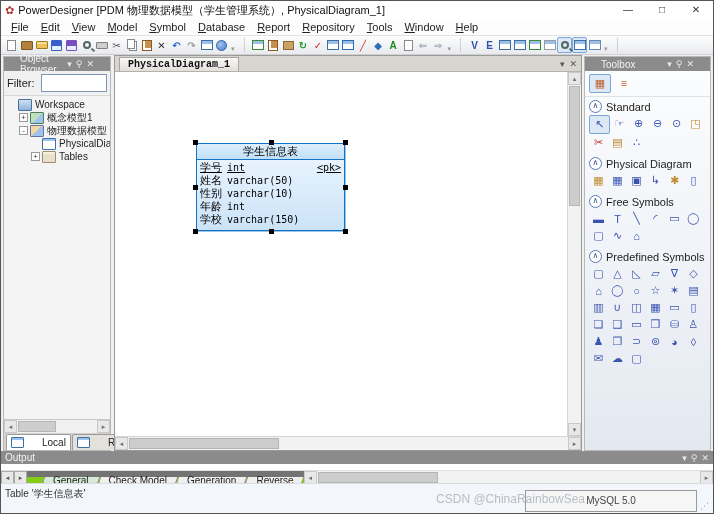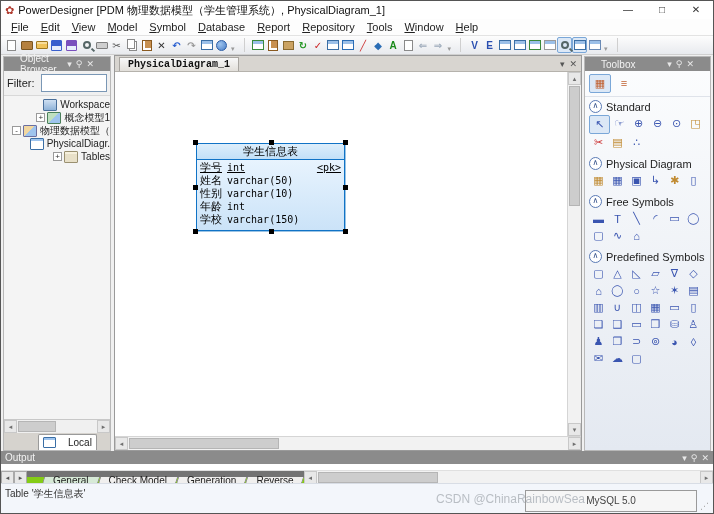--- a/index.html
+++ b/index.html
@@ -36,31 +36,31 @@
   .k-mag .mi::after{content:"";position:absolute;left:6px;top:6px;width:4px;height:2px;background:#566;transform:rotate(45deg);}
   .k-win .mi{width:12px;height:10px;background:linear-gradient(#9cc0e8 0 3px,#fff 3px);border:1px solid #3a6ea5;}
   .k-glyph{font-weight:bold;}
   
   .panel-header{height:14px;background:#8b8b8b;color:#f2f2f2;font-size:10px;display:flex;align-items:center;padding:0 16px;box-sizing:border-box;}
   .ph-btns{margin-left:auto;display:flex;gap:4px;color:#e8e8e8;font-size:9px;}
   #left-panel{position:absolute;left:2px;top:55px;width:108px;bottom:62px;background:#f0f0f0;border:1px solid #b8b8b8;box-sizing:border-box;display:flex;flex-direction:column;}
   #filter-row{display:flex;align-items:center;gap:6px;padding:3px 3px;border-bottom:1px solid #d8d8d8;background:#f0f0f0;}
   #filter-input{flex:1;height:14px;border:1px solid #7a97b5;background:#fff;font-size:10px;min-width:0;}
   #tree{flex:1;background:#f4f4f4;overflow:hidden;padding-top:2px;}
-  .tree-row{display:flex;align-items:center;height:13px;font-size:10px;white-space:nowrap;justify-content:flex-end;}
+  .tree-row{display:flex;align-items:center;height:13px;font-size:10px;white-space:nowrap;}
   .expander{width:9px;height:9px;border:1px solid #9a9a9a;background:#fff;font-size:8px;line-height:7px;text-align:center;color:#333;margin-right:2px;box-sizing:border-box;flex:none;}
   .t-icon{width:12px;height:10px;margin-right:3px;flex:none;border-radius:1px;}
   .ti-workspace{background:linear-gradient(#cfe0f2,#8fb3d8);border:1px solid #4a6f9a;}
   .ti-cdm{background:linear-gradient(135deg,#bfe0bf 50%,#9ec4ee 50%);border:1px solid #4a7f5a;}
   .ti-pdm{background:linear-gradient(135deg,#f2d7a0 50%,#9ec4ee 50%);border:1px solid #6a6fa0;}
   .ti-diagram{background:#fff;border:1px solid #3a6ea5;box-shadow:inset 0 2px 0 #9ec4ee;}
   .ti-folder{background:#e8e0c8;border:1px solid #9a9070;box-shadow:inset 0 2px 0 #f6f0dc;}
   #lp-scroll{height:13px;border-top:1px solid #c8c8c8;display:flex;align-items:stretch;background:#f0f0f0;}
   #lp-tabs{height:17px;background:#d6d3ce;display:flex;align-items:flex-end;padding-left:2px;gap:1px;}
-  .lp-tab{display:flex;align-items:center;gap:12px;height:15px;padding:0 4px;border:1px solid #9a9a9a;border-bottom:none;background:#e4e1dc;font-size:10px;border-radius:2px 2px 0 0;margin-left:32px;}
+  .lp-tab{display:flex;align-items:center;gap:18px;height:15px;padding:0 4px;border:1px solid #9a9a9a;border-bottom:none;background:#e4e1dc;font-size:10px;border-radius:2px 2px 0 0;}
   .lp-tab.sel{background:#fff;}
   .lp-tab .t-icon{width:11px;height:9px;margin:0;}
   .mini-nav{width:11px;height:11px;border:1px solid #aaa;background:#e8e8e8;font-size:7px;line-height:9px;text-align:center;color:#555;align-self:center;}
   
   .sb{background:#f2f2f2;display:flex;}
   .sb-btn{width:13px;height:100%;background:#e8e8e8;border:1px solid #c8c8c8;color:#707070;font-size:7px;display:flex;align-items:center;justify-content:center;box-sizing:border-box;flex:none;}
   .sb-track{flex:1;position:relative;}
   .sb-thumb{position:absolute;background:#cdcdcd;border:1px solid #b5b5b5;box-sizing:border-box;}
   
   #center{position:absolute;left:113px;top:54px;right:131px;bottom:62px;display:flex;flex-direction:column;border:1px solid #9a9a9a;box-sizing:border-box;background:#fff;}

